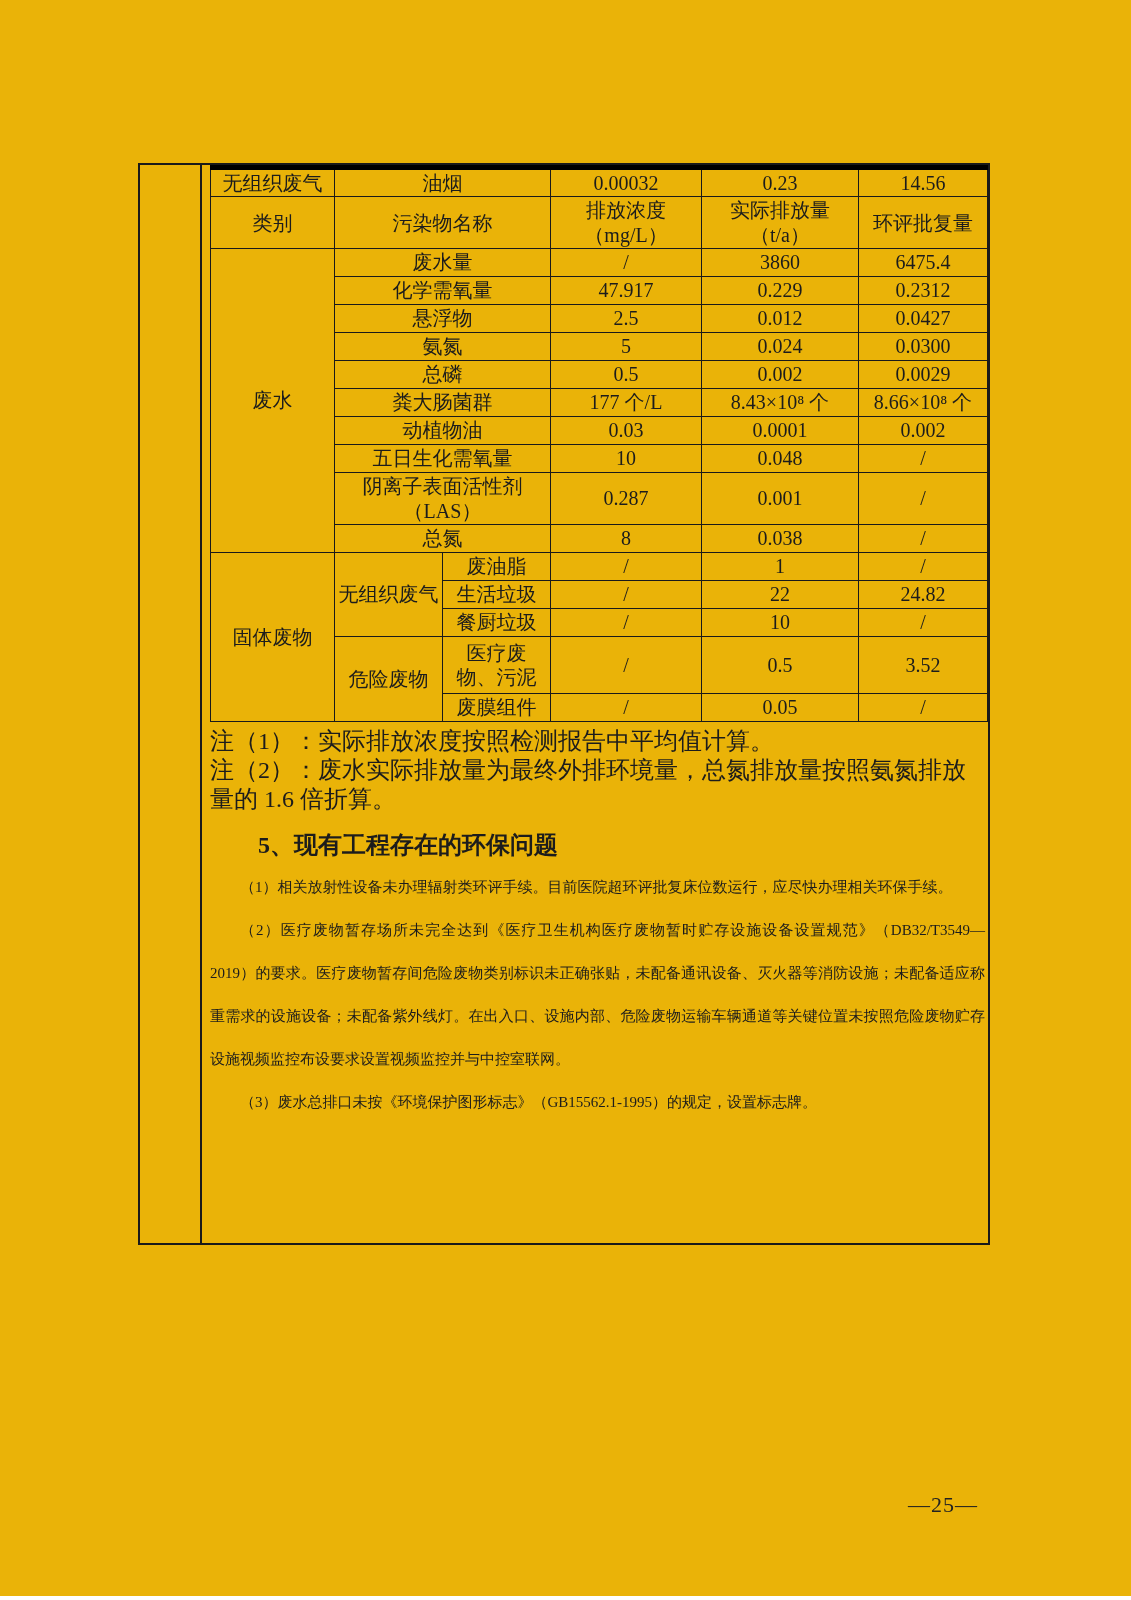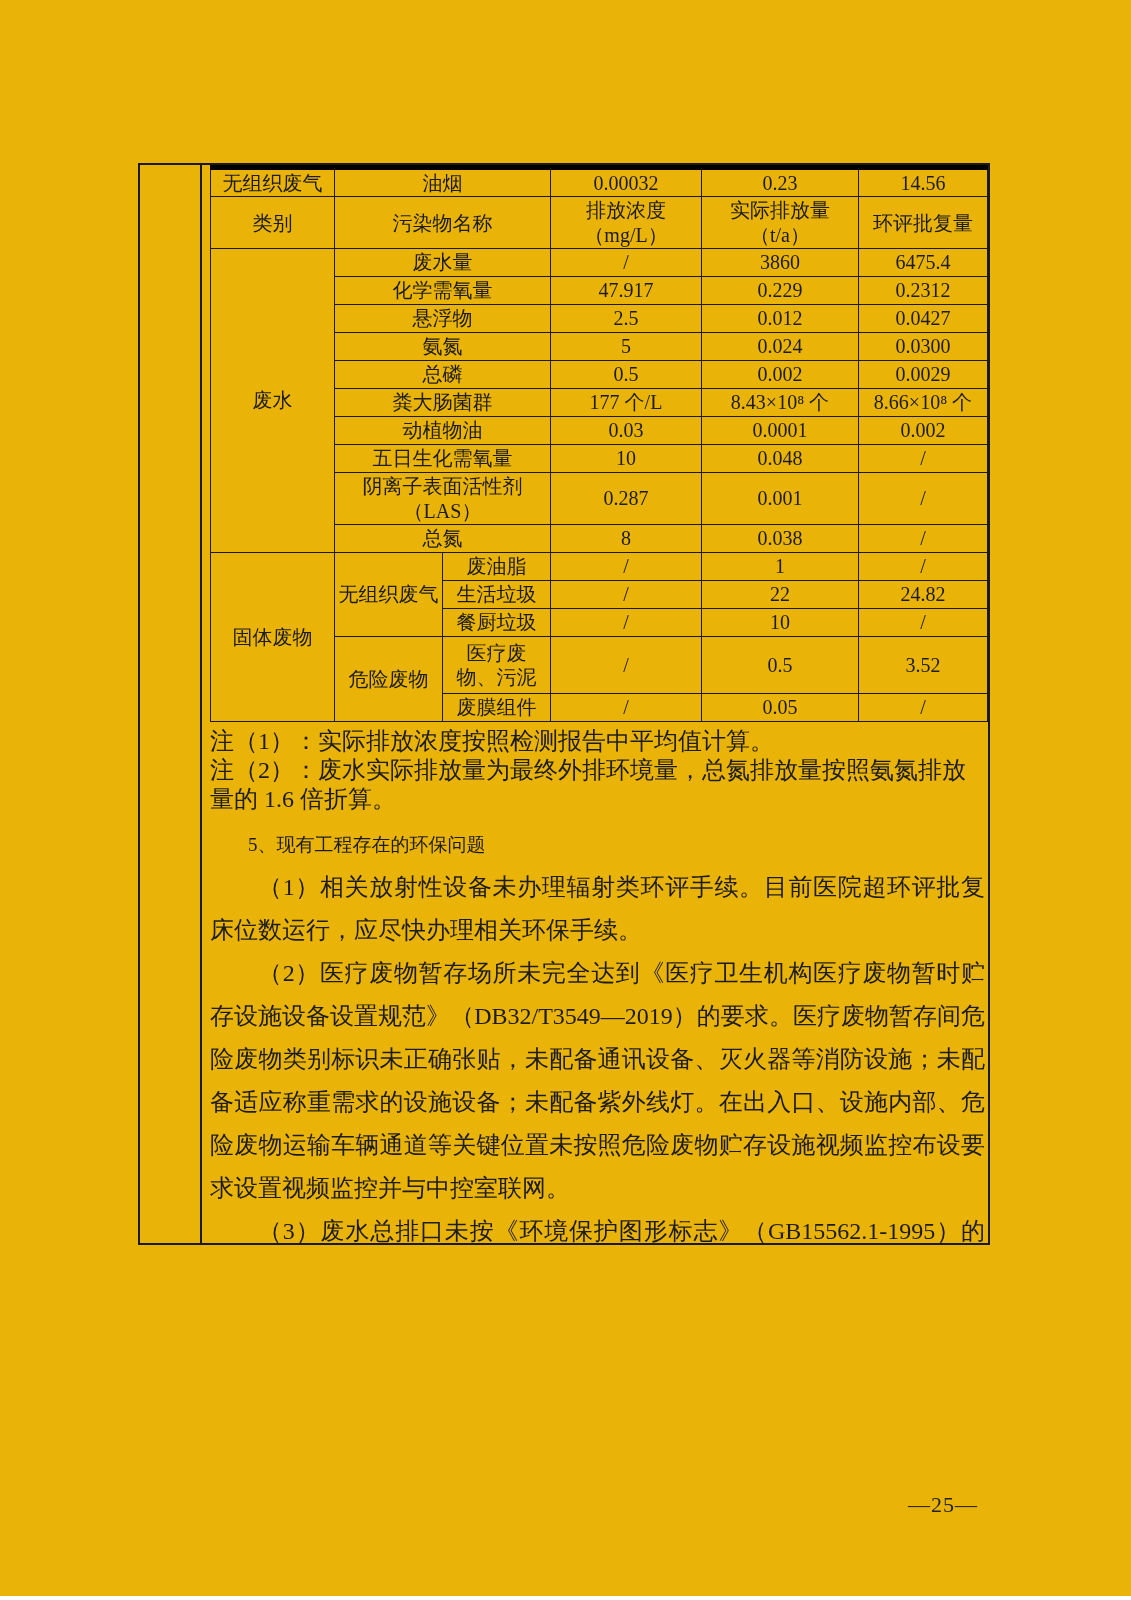--- a/index.html
+++ b/index.html
@@ -62,28 +62,28 @@
   .solid-first td { border-top-width: 2.2px; }
   .last-row td { border-bottom: 3.5px solid #000; }
   .notes {
     margin-top: 5px;
     font-size: 24px;
     line-height: 29px;
     text-align: left;
   }
   .section-heading {
     margin: 16px 0 0 0;
-    font-size: 19px;
-    font-weight: normal;
+    font-size: 24px;
+    font-weight: bold;
     text-indent: 2em;
     line-height: 30px;
   }
   .body-par {
     margin: 0;
-    font-size: 24px;
+    font-size: 15px;
     line-height: 43px;
     text-align: justify;
     text-indent: 2em;
   }
   .body-par:first-of-type { margin-top: 6px; }
   .page-number {
     position: absolute;
     left: 908px;
     top: 1492px;
     font-size: 22px;

